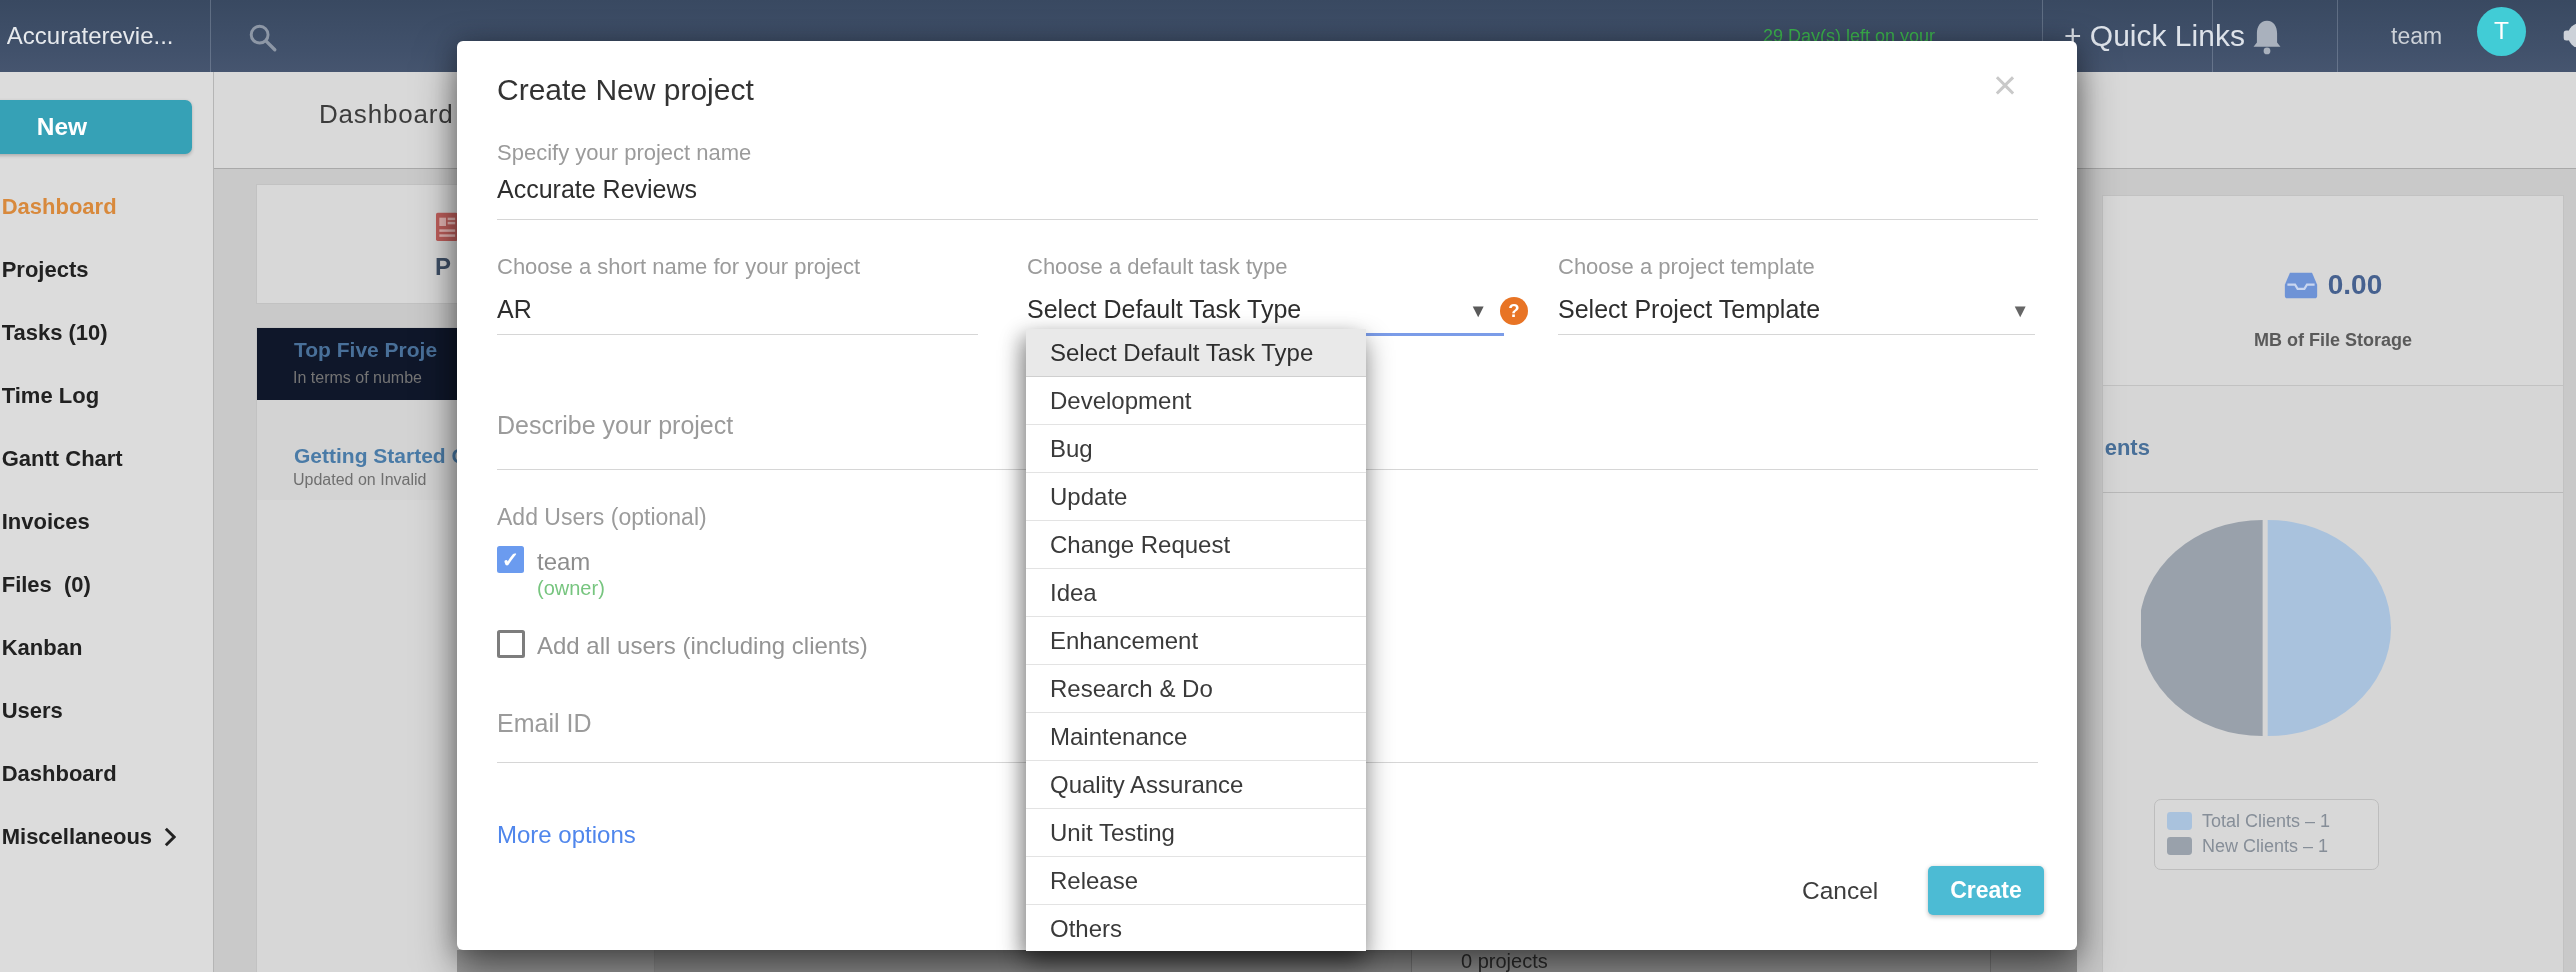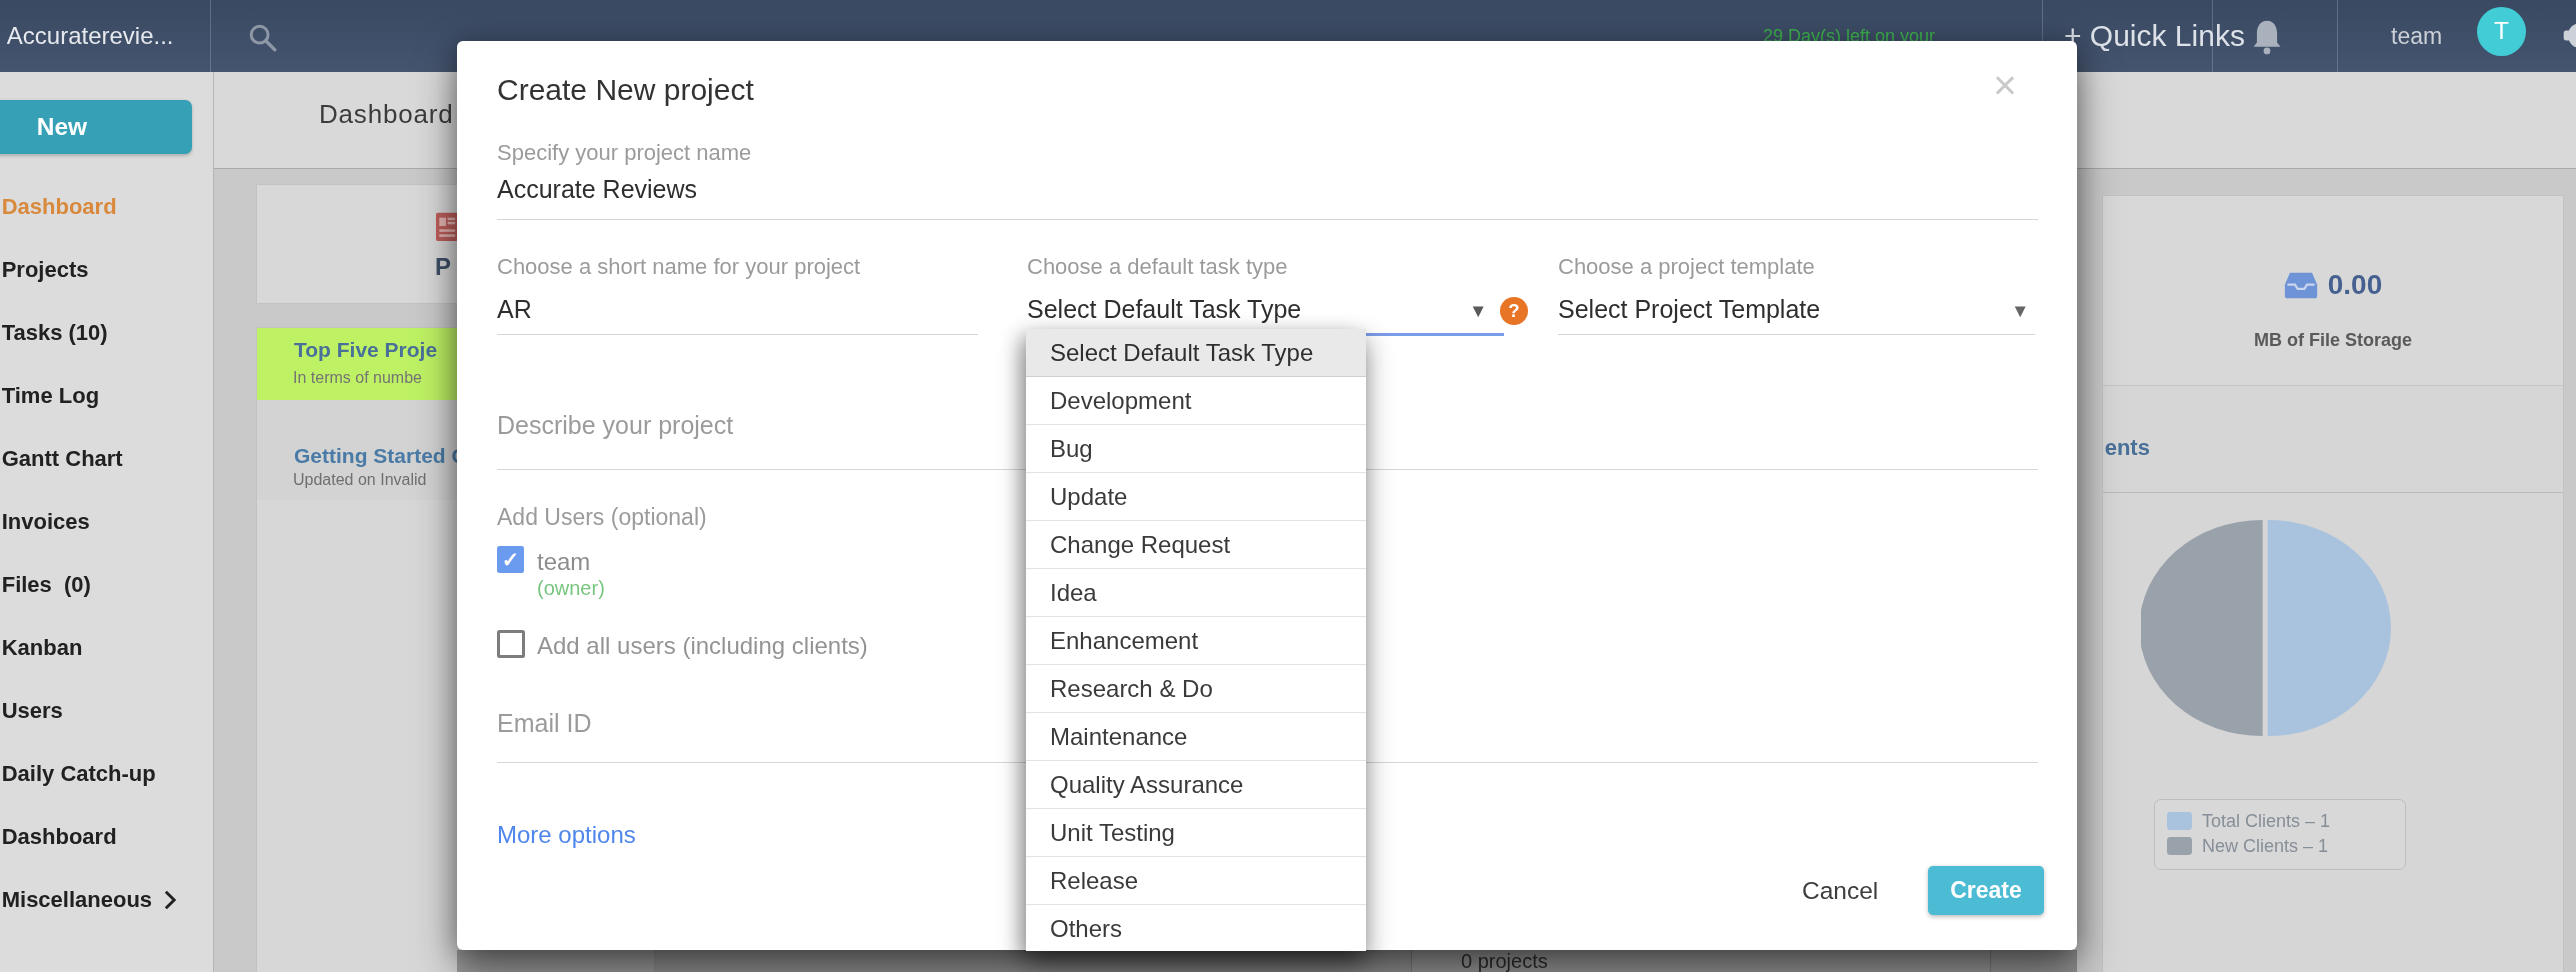--- a/index.html
+++ b/index.html
@@ -33,39 +33,39 @@
 
   
   .page-header{left:213px;top:72px;width:2363px;height:96px;background:#d9d9d9;
                border-bottom:1.7px solid #a9a9a9;z-index:1;}
   .page-title{position:absolute;left:106px;top:27px;font-size:26px;font-weight:300;
               letter-spacing:0.8px;color:#3c3c3c;}
 
   .card{position:absolute;background:#d8d8d8;border:0.8px solid #c2c2c2;z-index:1;}
   .card-stat{left:256px;top:184px;width:397px;height:118px;}
   .stat-letter{position:absolute;left:178px;top:68px;font-size:24px;font-weight:bold;color:#3e4f66;}
-  .tf-head{left:256px;top:327px;width:397px;height:73px;background:#bef264;}
+  .tf-head{left:256px;top:327px;width:397px;height:73px;background:#0f172a;}
   .tf-title{position:absolute;left:37px;top:10px;font-size:21px;font-weight:bold;color:#497099;white-space:nowrap;}
   .tf-sub{position:absolute;left:36px;top:41px;font-size:16px;color:#747474;white-space:nowrap;}
   .tf-body{left:256px;top:400px;width:397px;height:573px;background:#d3d3d3;border-top:none;}
   .gs-title{position:absolute;left:37px;top:44px;font-size:21px;font-weight:bold;color:#4a7ba7;white-space:nowrap;}
   .gs-sub{position:absolute;left:36px;top:71px;font-size:16px;color:#6f6f6f;white-space:nowrap;}
   .gs-rest{position:absolute;left:0;top:100px;right:0;bottom:0;background:#d7d7d7;}
 
   .card-storage{left:2102px;top:195px;width:460px;height:200px;}
   .storage-row{position:absolute;left:0;top:73px;width:100%;display:flex;align-items:center;
                justify-content:center;gap:10px;}
   .storage-val{font-size:28px;font-weight:bold;color:#46618f;}
   .storage-label{position:absolute;left:0;top:134px;width:100%;text-align:center;
                  font-size:18px;font-weight:bold;color:#5a5a5a;}
 
   .card-clients{left:2102px;top:385px;width:460px;height:588px;background:#d6d6d6;}
   .cl-head{position:absolute;left:0;top:0;width:100%;height:106px;border-bottom:1.7px solid #b9b9b9;}
   .cl-title{position:absolute;left:1.7px;top:49px;font-size:22px;font-weight:bold;color:#497099;}
-  .legend{position:absolute;left:51px;top:413px;width:252px;height:71px;background:#d8d8d8;
+  .legend{position:absolute;left:51px;top:413px;width:225px;height:71px;background:#d8d8d8;
           border:0.8px solid #bdbdbd;border-radius:6.8px;padding:8.5px 0 0 12px;box-sizing:border-box;}
   .leg-row{display:flex;align-items:center;gap:10px;height:25px;}
   .swatch{width:25px;height:18.6px;border-radius:3.4px;}
   .leg-text{font-size:18px;color:#868e98;}
 
   .bottom-card{left:1411px;top:950px;width:578px;height:23px;background:#d0d0d0;z-index:1;
                border-left:1.7px solid #a9a9a9;border-right:1.7px solid #a9a9a9;}
   .bottom-text{position:absolute;left:49px;top:0px;font-size:20px;color:#3f3f3f;}
   .bottom-dim{left:457px;top:950px;width:1620px;height:23px;background:rgba(0,0,0,0.27);z-index:2;}
 
@@ -205,21 +205,20 @@
     <ul class="side-list">
       <li class="active">Dashboard</li>
       <li>Projects</li>
       <li>Tasks (10)</li>
       <li>Time Log</li>
       <li>Gantt Chart</li>
       <li>Invoices</li>
       <li>Files  (0)</li>
       <li>Kanban</li>
       <li>Users</li>
-      <li>Daily Catch-up</li>
       <li>Dashboard</li>
       <li>
         <span>Miscellaneous</span>
         <svg class="chev" width="12" height="20" viewBox="0 0 14 24">
           <polyline points="2,2 12,12 2,22" fill="none" stroke="#222" stroke-width="3.5"></polyline>
         </svg>
       </li>
     </ul>
   </div>
 

